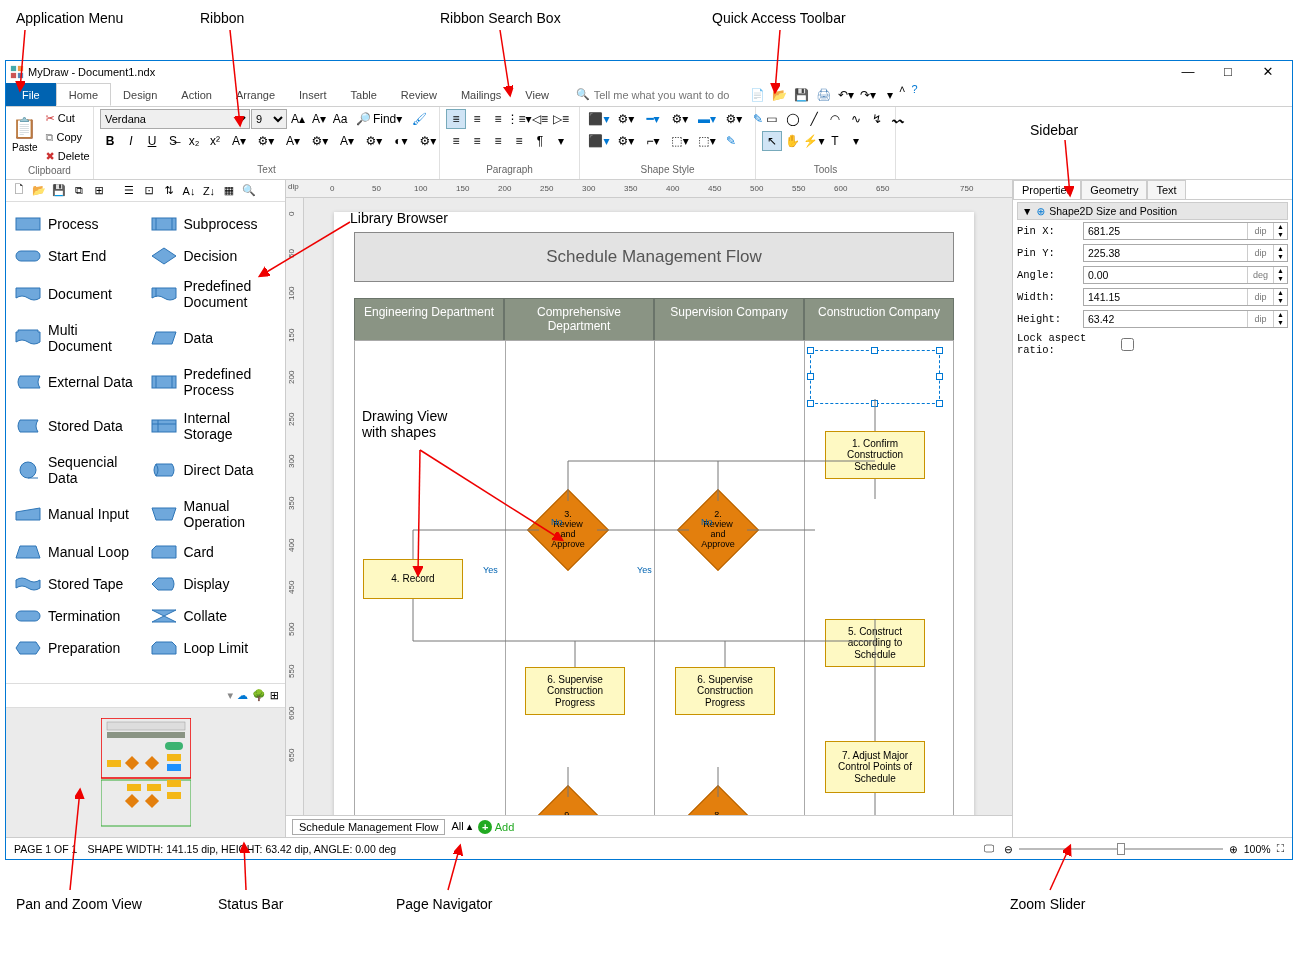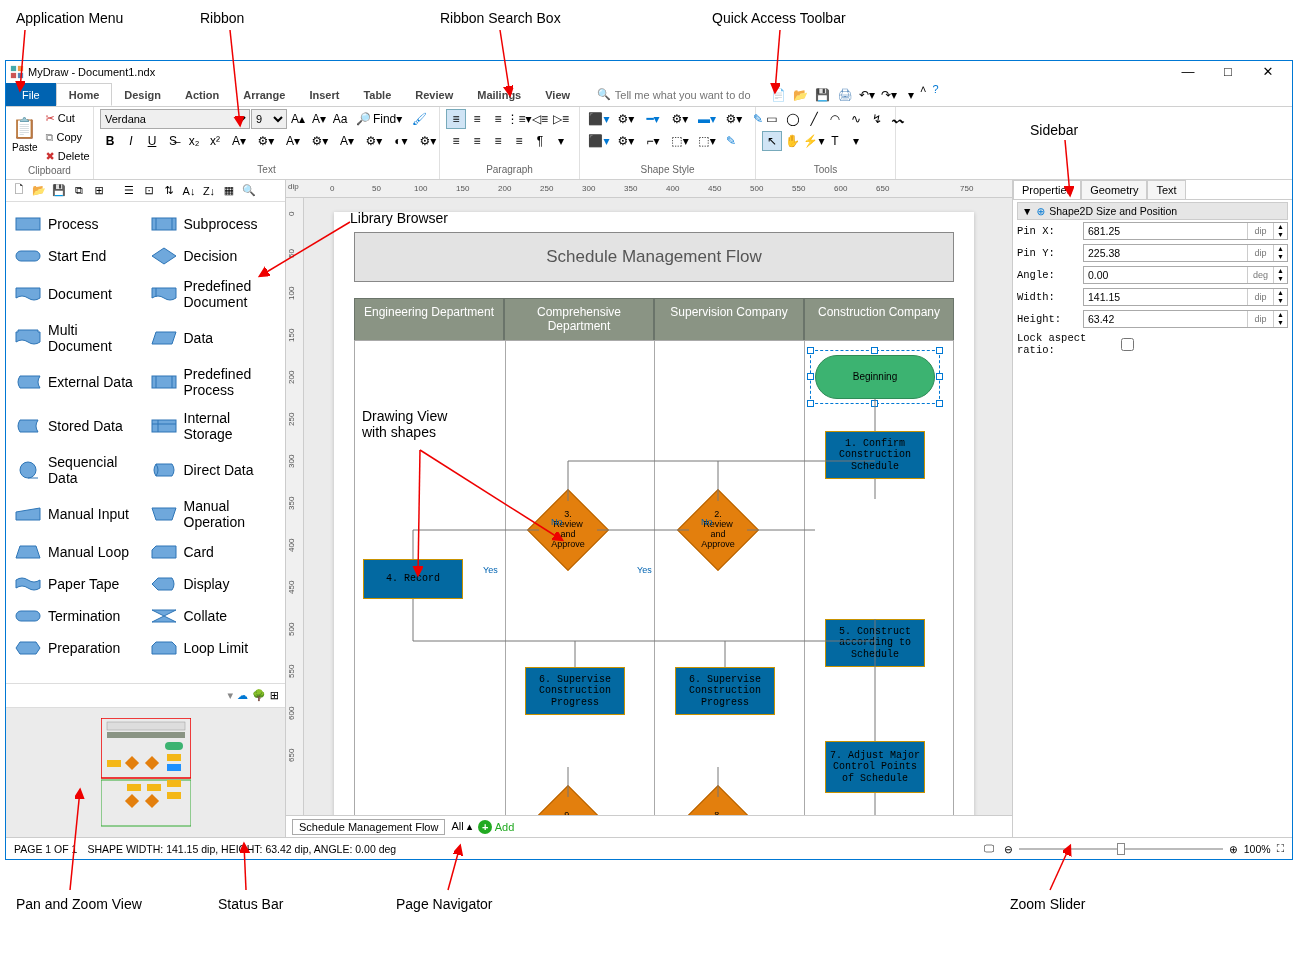--- a/index.html
+++ b/index.html
@@ -8,21 +8,21 @@
 .arrow { position: absolute; z-index: 99; stroke: #e00; stroke-width: 1.5; fill: none; }
 
 .window { position: absolute; top: 60px; left: 5px; width: 1288px; height: 800px; border: 1px solid #0078d4; background: #fff; display: flex; flex-direction: column; }
 .titlebar { height: 22px; background: #fff; display: flex; align-items: center; padding: 0 4px; font-size: 11px; }
 .titlebar .appicon { width: 14px; height: 14px; margin-right: 4px; }
 .titlebar .spacer { flex: 1; }
 .titlebar .winbtn { width: 40px; height: 22px; text-align: center; line-height: 22px; font-size: 13px; cursor: pointer; }
 
 .menubar { height: 24px; display: flex; align-items: stretch; border-bottom: 1px solid #d0d0d0; font-size: 11px; }
 .file-btn { background: #0063b1; color: #fff; padding: 0 16px; display: flex; align-items: center; }
-.tab-btn { padding: 0 12px; display: flex; align-items: center; color: #444; cursor: pointer; font-weight: bold; }
+.tab-btn { padding: 0 12px; display: flex; align-items: center; color: #444; cursor: pointer; }
 .tab-btn.active { border: 1px solid #d0d0d0; border-bottom: 1px solid #fff; background: #fff; }
 .searchbox { display: flex; align-items: center; margin-left: 8px; padding: 0 6px; border-left: 1px solid transparent; color: #888; width: 170px; }
 .searchbox input { border: none; outline: none; font-size: 11px; color: #888; flex: 1; }
 .qat { display: flex; align-items: center; gap: 4px; margin-left: 10px; }
 .qat .qbtn { width: 18px; height: 18px; display: flex; align-items: center; justify-content: center; font-size: 12px; }
 
 .ribbon { height: 73px; display: flex; border-bottom: 1px solid #d0d0d0; }
 .rgroup { border-right: 1px solid #e0e0e0; display: flex; flex-direction: column; padding: 2px 6px; }
 .rgroup .label { text-align: center; font-size: 10px; color: #666; margin-top: auto; padding-bottom: 2px; }
 .rgroup .body { flex: 1; display: flex; align-items: flex-start; gap: 4px; }
@@ -54,21 +54,21 @@
 .vruler .tick { position: absolute; left: 1px; transform: rotate(-90deg); transform-origin: left top; }
 .drawing { flex: 1; background: #ebebeb; overflow: auto; position: relative; }
 .page { background: #fff; margin: 14px 14px 14px 30px; width: 640px; min-height: 780px; box-shadow: 0 1px 4px rgba(0,0,0,0.2); position: relative; padding: 20px; }
 .stitle { background: #e3e3e3; border: 1.5px solid #888; text-align: center; padding: 14px; font-size: 17px; color: #555; margin-bottom: 16px; }
 .swim { display: flex; }
 .swimcol { flex: 1; background: #8a9484; color: #fff; text-align: center; padding: 6px 4px; font-size: 12px; border: 1px solid #6a746a; line-height: 1.2; }
 .flowarea { position: relative; height: 560px; border: 1px solid #aaa; margin-top: -1px; }
 .flowarea .vline { position: absolute; top: 0; bottom: 0; width: 1px; background: #aaa; }
 .shape { position: absolute; display: flex; align-items: center; justify-content: center; text-align: center; font-size: 10px; color: #000; padding: 4px; line-height: 1.15; }
 .shape.begin { background: #3cb371; border: 1.5px solid #2e8b57; border-radius: 22px; }
-.shape.box { background: #0369a1; border: 1.5px solid #c89200; font-family: Liberation Mono, monospace; }
+.shape.box { background: #fef9c3; border: 1.5px solid #c89200; }
 .shape.doc { background: #1e90ff; color: #fff; border: 1.5px solid #1060b0; border-radius: 0 0 40% 0 / 0 0 30% 0; }
 .diamond { position: absolute; }
 .diamond .dwrap { width: 100%; height: 100%; background: #e37f0d; border: 1.5px solid #b56200; transform: rotate(45deg); }
 .diamond .dtext { position: absolute; inset: 0; display: flex; align-items: center; justify-content: center; font-size: 9px; text-align: center; padding: 12px; line-height: 1.1; }
 .sel { position: absolute; border: 1px dashed #0078d4; }
 .sel .h { position: absolute; width: 7px; height: 7px; background: #fff; border: 1px solid #0078d4; }
 .edgelabel { position: absolute; font-size: 9px; color: #0063b1; margin-top: 32px; }
 
 .pagenav { height: 22px; display: flex; align-items: center; gap: 6px; padding: 0 6px; border-top: 1px solid #ccc; font-size: 11px; }
 .pagenav .ptab { border: 1px solid #aaa; background: #fff; padding: 1px 6px; }
@@ -452,21 +452,21 @@
                 <polygon points="6,4 26,4 26,16 2,16 2,8" fill="#6fa8dc" stroke="#2e75b6"></polygon>
               </svg>
               <span>Card</span>
             </div>
           </div>
           <div class="shaperow">
             <div class="shapecell">
               <svg class="sicon" viewBox="0 0 28 20">
                 <path d="M2,6 Q8,2 14,6 Q20,10 26,6 L26,14 Q20,18 14,14 Q8,10 2,14 Z" fill="#6fa8dc" stroke="#2e75b6"></path>
               </svg>
-              <span>Paper Tape</span>
+              <span>Stored Tape</span>
             </div>
             <div class="shapecell">
               <svg class="sicon" viewBox="0 0 28 20">
                 <path d="M2,10 L8,4 L22,4 Q26,10 22,16 L8,16 Z" fill="#6fa8dc" stroke="#2e75b6"></path>
               </svg>
               <span>Display</span>
             </div>
           </div>
           <div class="shaperow">
             <div class="shapecell">
@@ -569,21 +569,20 @@
               <div class="swimcol">Engineering Department</div>
               <div class="swimcol">Comprehensive Department</div>
               <div class="swimcol">Supervision Company</div>
               <div class="swimcol">Construction Company</div>
             </div>
             <div class="flowarea">
               <div class="vline" style="left:25%;"></div>
               <div class="vline" style="left:50%;"></div>
               <div class="vline" style="left:75%;"></div>
 
-              <div class="shape begin" style="left:460px; top:14px; width:120px; height:44px;">Beginning</div>
               <div class="sel" style="left:455px; top:9px; width:130px; height:54px;">
                 <div class="h" style="left:-4px;top:-4px;"></div>
                   <div class="h" style="right:-4px;top:-4px;"></div>
                 <div class="h" style="left:-4px;bottom:-4px;"></div>
                   <div class="h" style="right:-4px;bottom:-4px;"></div>
                 <div class="h" style="left:50%;top:-4px;margin-left:-4px;"></div>
                   <div class="h" style="left:50%;bottom:-4px;margin-left:-4px;"></div>
                 <div class="h" style="top:50%;left:-4px;margin-top:-4px;"></div>
                   <div class="h" style="top:50%;right:-4px;margin-top:-4px;"></div>
               </div>

